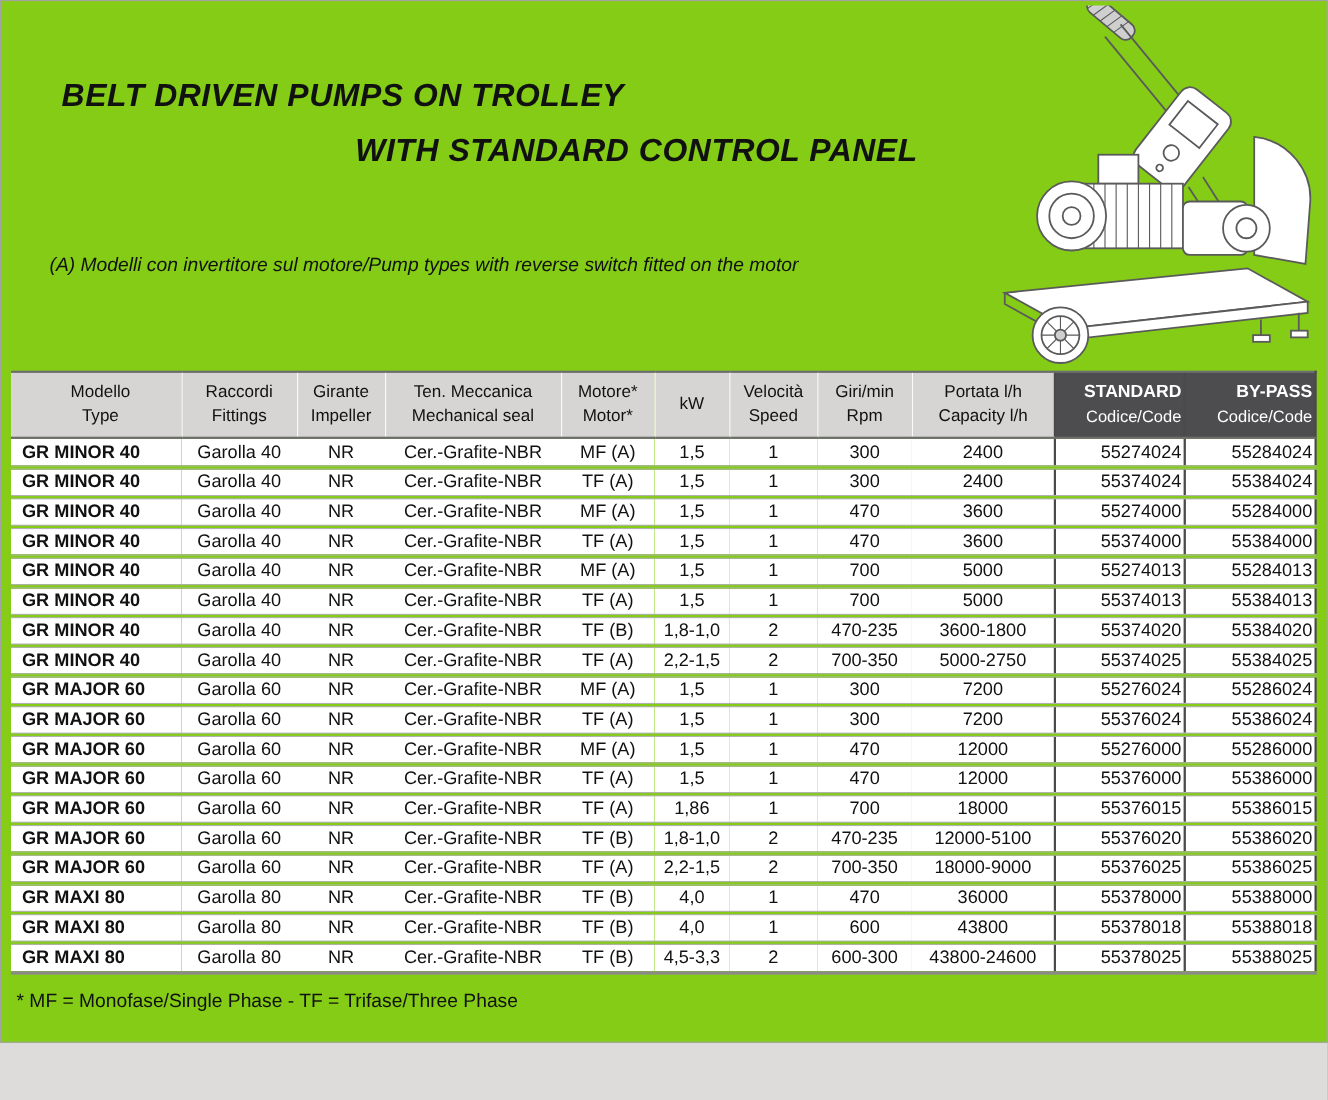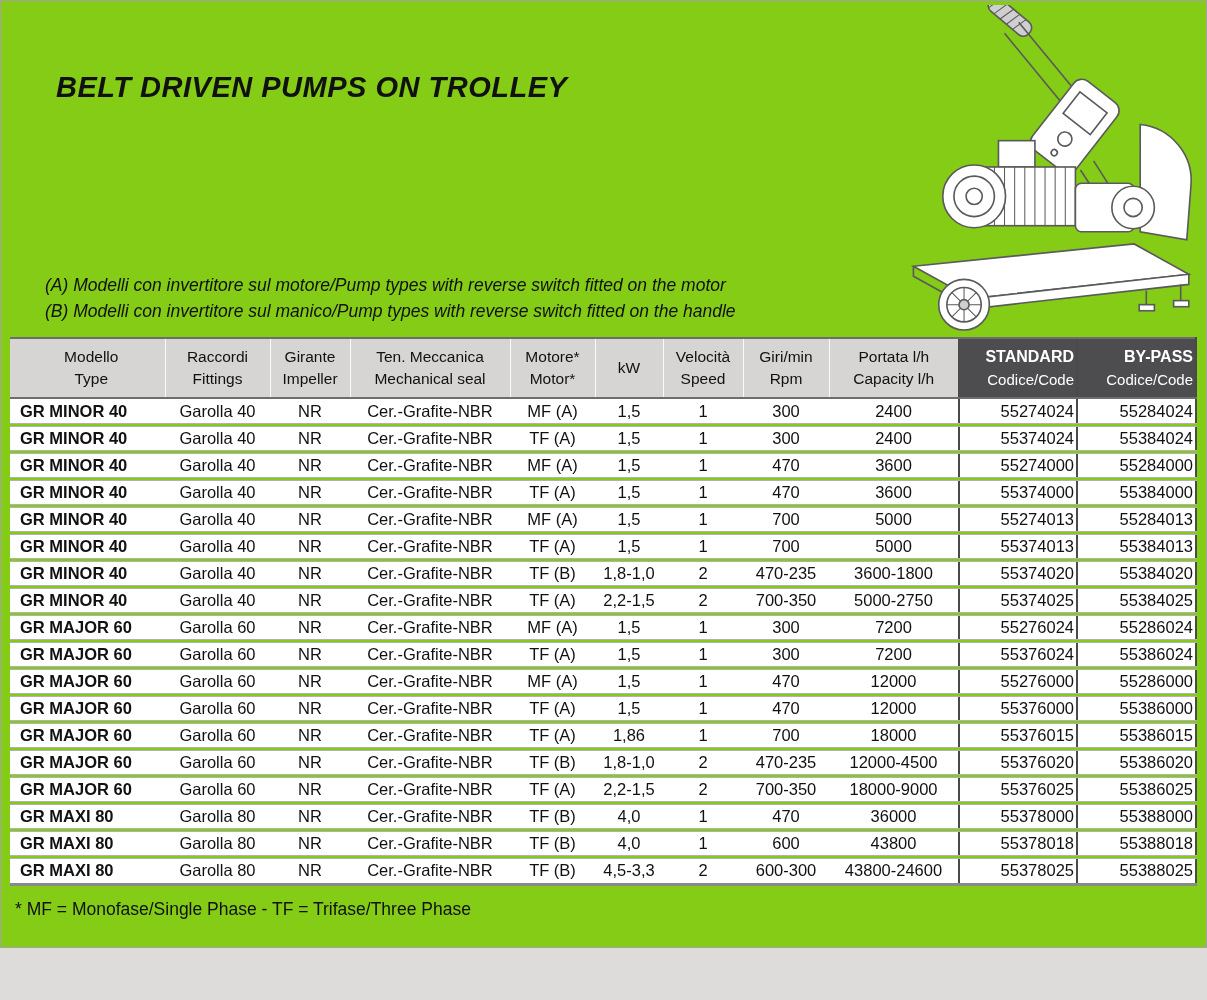--- a/index.html
+++ b/index.html
@@ -20,21 +20,21 @@
   .title-1 {
     position:absolute; left:55px; top:70px;
     font-size:29px; font-weight:bold; font-style:italic;
     letter-spacing:0.5px; margin:0; white-space:nowrap;
   }
   .title-2 {
     position:absolute; left:322px; top:120px;
     font-size:29px; font-weight:bold; font-style:italic;
     letter-spacing:0.5px; margin:0; white-space:nowrap;
   }
-  .notes { position:absolute; left:44px; top:226px;margin-top:45px; }
+  .notes { position:absolute; left:44px; top:226px; }
   .note {
     font-style:italic; font-size:17.5px; line-height:1.5;
     margin:0; white-space:nowrap;
   }
   .illustration {
     position:absolute; right:6px; top:4px;
     width:316px; height:326px;
   }
 
   table.spec {
@@ -82,24 +82,24 @@
     margin:13px 0 0 14px;
   }
 </style>
 </head>
 <body>
 
 <div class="page">
 
   <div class="header-area">
     <h1 class="title-1">BELT DRIVEN PUMPS ON TROLLEY</h1>
+    <h1 class="title-2">WITH STANDARD CONTROL PANEL</h1>
 
     <div class="notes">
       <p class="note">(A) Modelli con invertitore sul motore/Pump types with reverse switch fitted on the motor</p>
-      <p class="note">(B) Modelli con invertitore sul manico/Pump types with reverse switch fitted on the handle</p>
     </div>
 
     <div class="illustration">
       <svg width="316" height="326" viewBox="0 0 310 322" fill="none" stroke="#5a5a5a" stroke-width="1.6">
 
         <g transform="rotate(40 120 14)">
           <rect x="96" y="2" width="50" height="16" rx="7" fill="#cfcfcf"></rect>
           <path d="M103 3 L99 17 M111 2 L107 18 M119 2 L115 18 M127 2 L123 18 M135 2 L131 18" stroke-width="1"></path>
         </g>
 
@@ -378,21 +378,21 @@
         </tr>
         <tr>
           <td class="model">GR MAJOR 60</td>
           <td>Garolla 60</td>
           <td>NR</td>
           <td>Cer.-Grafite-NBR</td>
           <td>TF (B)</td>
           <td>1,8-1,0</td>
           <td>2</td>
           <td>470-235</td>
-          <td>12000-4500</td>
+          <td>12000-5100</td>
           <td class="sep-left">55376020</td>
           <td class="sep-left sep-right">55386020</td>
         </tr>
         <tr>
           <td class="model">GR MAJOR 60</td>
           <td>Garolla 60</td>
           <td>NR</td>
           <td>Cer.-Grafite-NBR</td>
           <td>TF (A)</td>
           <td>2,2-1,5</td>

